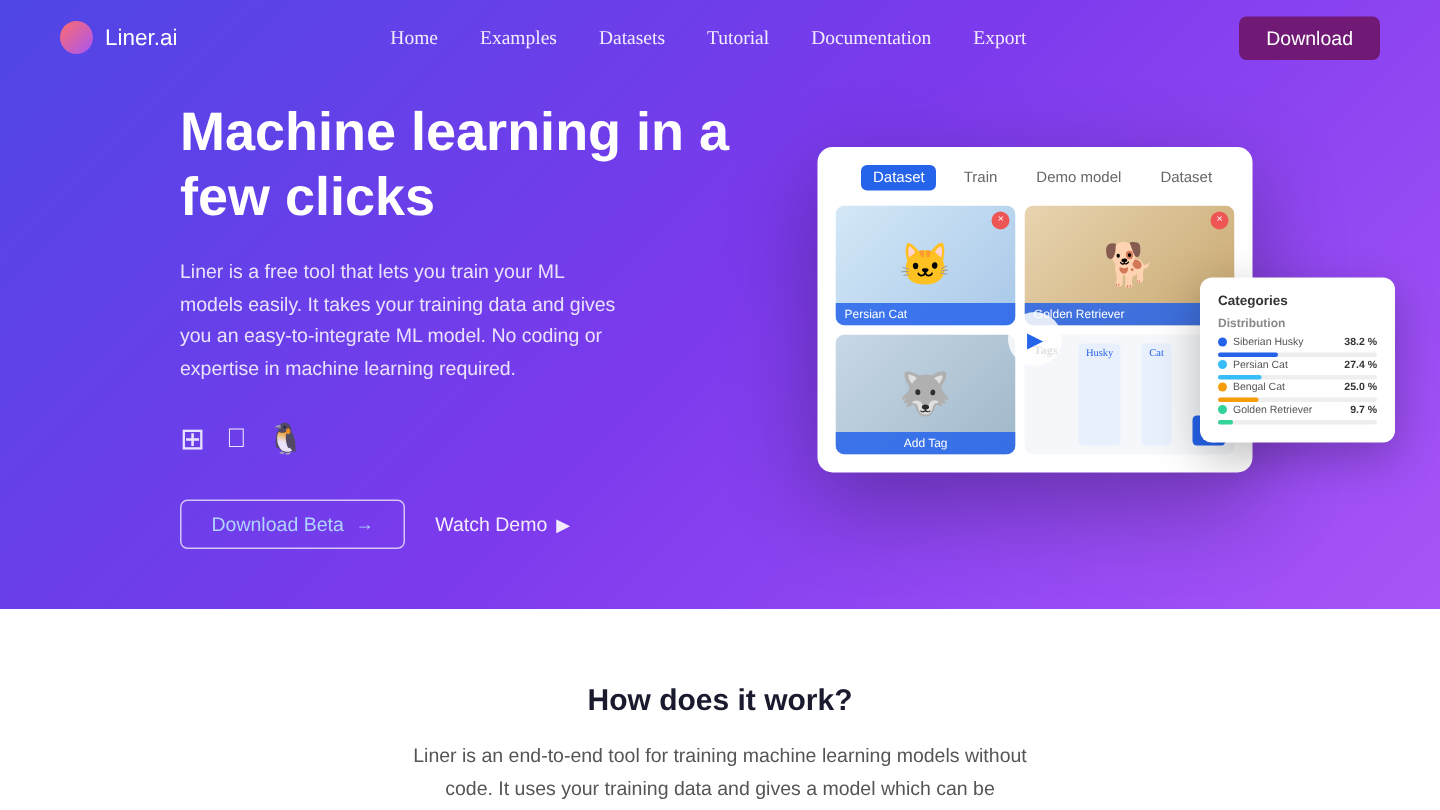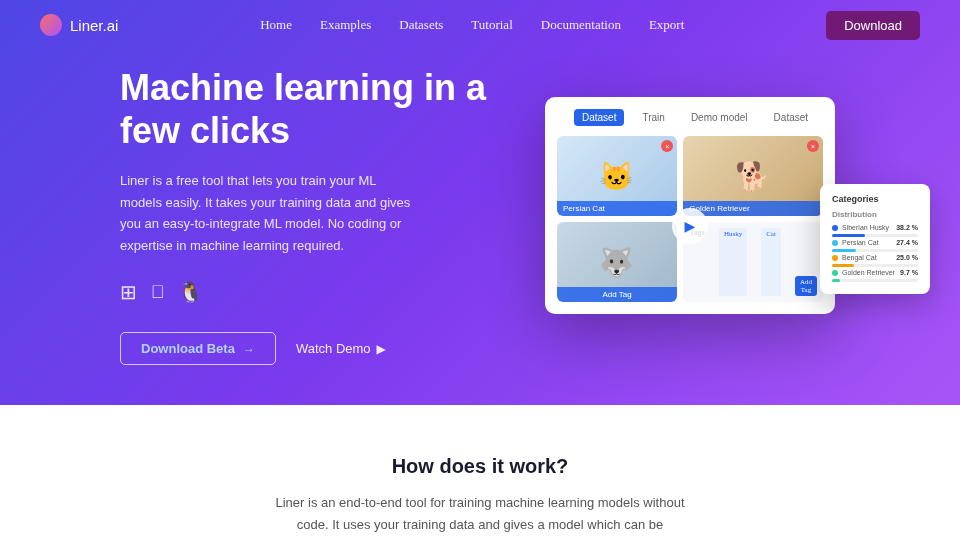--- a/index.html
+++ b/index.html
@@ -104,21 +104,20 @@
       background: transparent;
       border: 1.5px solid rgba(255,255,255,0.7);
       color: rgba(180,220,255,0.95);
       padding: 8px 20px;
       border-radius: 5px;
       font-size: 13px;
       cursor: pointer;
       display: flex;
       align-items: flex-start;
       gap: 8px;
-      font-weight: bold;
     }
     .btn-watch-demo {
       background: transparent;
       border: none;
       color: rgba(255,255,255,0.9);
       font-size: 13px;
       cursor: pointer;
       display: flex;
       align-items: center;
       gap: 6px;
@@ -239,21 +238,21 @@
     }
 
     
     .categories-card {
       position: absolute;
       right: -50px;
       bottom: 20px;
       background: #fff;
       border-radius: 8px;
       padding: 10px 12px;
-      width: 110px;
+      width: 130px;
       box-shadow: 0 10px 30px rgba(0,0,0,0.25);
       z-index: 5;
     }
     .cat-title {
       font-size: 9px;
       font-weight: 700;
       color: #333;
       margin-bottom: 6px;
     }
     .cat-section-label {

